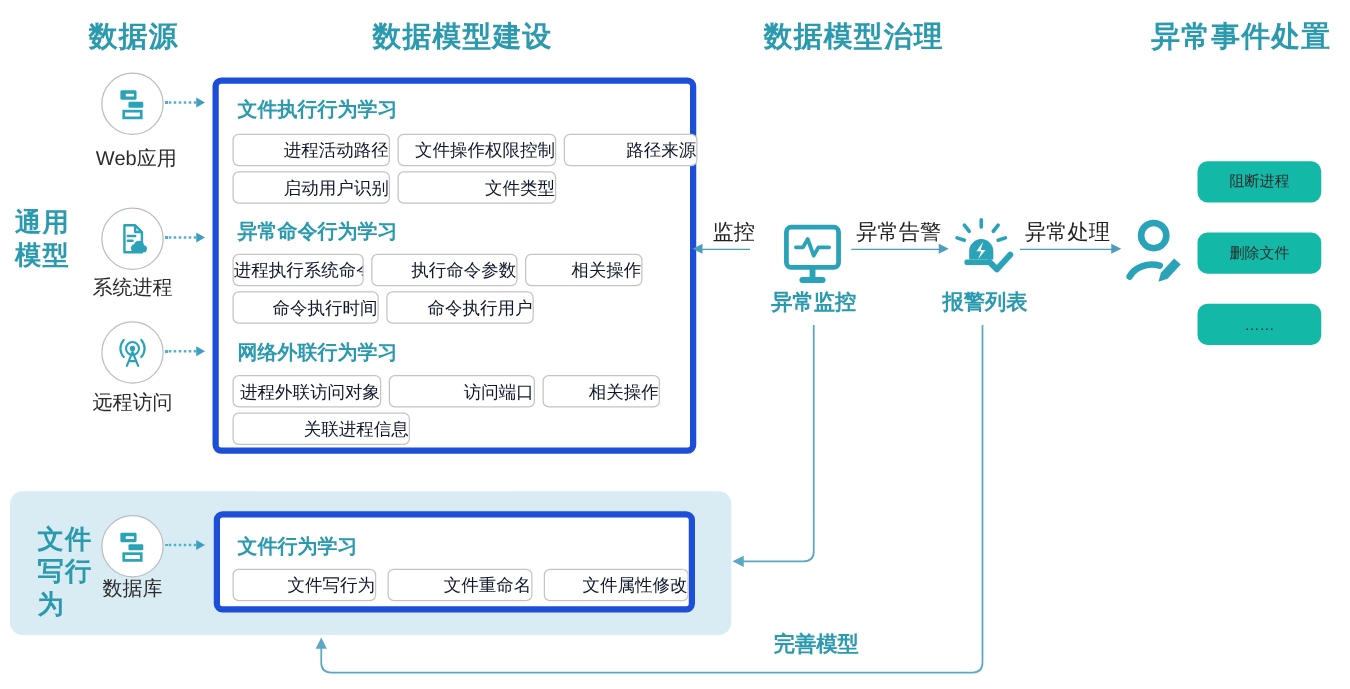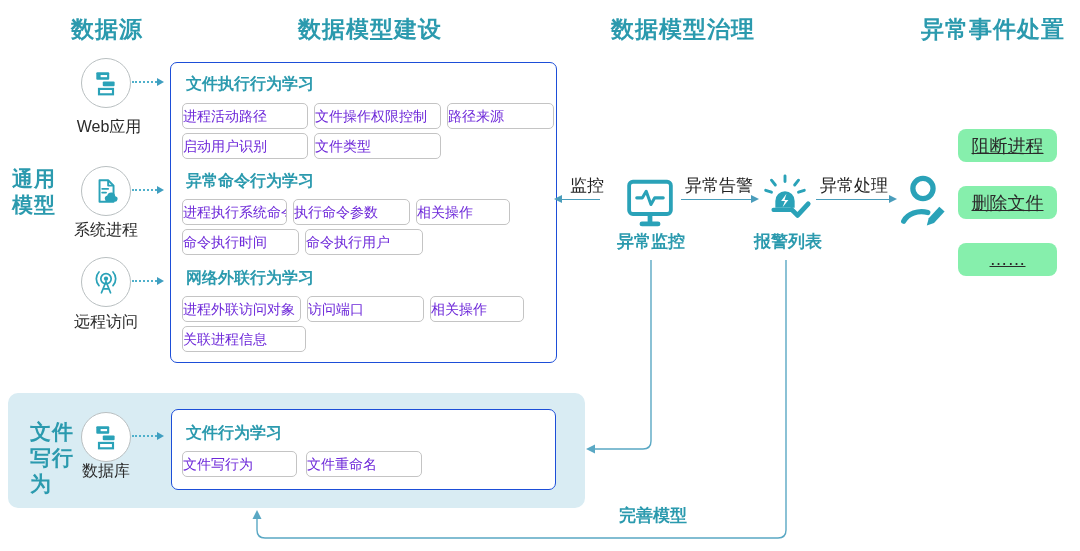--- a/index.html
+++ b/index.html
@@ -21,42 +21,42 @@
     align-items:center;justify-content:center;
   }
   .src-label{
     position:absolute;transform:translateX(-50%);font-size:16px;color:#2b2b2b;white-space:nowrap;
   }
   .dotted-arrow{position:absolute;width:29px;height:0;border-top:2px dotted #4fb0cb;}
   .dotted-arrow::after{
     content:"";position:absolute;right:-7px;top:-5px;width:0;height:0;
     border:4px solid transparent;border-left:7px solid #3f9ec0;
   }
-  .panel{position:absolute;background:#fff;border:1px solid #1d4ed8;border-radius:7px;box-sizing:border-box;}
+  .panel{position:absolute;background:#fff;border:5px solid #1d4ed8;border-radius:7px;box-sizing:border-box;}
   .sec-title{position:absolute;font-size:16px;font-weight:bold;color:#2b9aae;white-space:nowrap;}
   .chip-row{position:absolute;display:flex;gap:6px;}
   .chip{
     height:26px;line-height:24px;box-sizing:border-box;border:1px solid #c4c4c4;
-    border-radius:5px;background:#fff;font-size:14px;color:#6d28d9;text-align:left;
+    border-radius:5px;background:#fff;font-size:14px;color:#0f172a;text-align:right;
     white-space:nowrap;overflow:hidden;flex:0 0 auto;
   }
   .flow-label{position:absolute;transform:translateX(-50%);font-size:17px;color:#222;white-space:nowrap;}
   .node-label{position:absolute;transform:translateX(-50%);font-size:17px;font-weight:bold;color:#2b9aae;white-space:nowrap;}
   .arrow{position:absolute;height:0;border-top:1.5px solid #4a9dbb;}
   .arrow.right::after{
     content:"";position:absolute;right:-7px;top:-5px;width:0;height:0;
     border:4px solid transparent;border-left:8px solid #4a9dbb;
   }
   .arrow.left::before{
     content:"";position:absolute;left:-7px;top:-5px;width:0;height:0;
     border:4px solid transparent;border-right:8px solid #4a9dbb;
   }
   .action-box{
-    position:absolute;left:958px;width:99px;height:33px;background:#86efac;border-radius:8px;
-    display:flex;align-items:center;justify-content:center;font-size:18px;color:#2b2b2b;text-decoration:underline;
+    position:absolute;left:958px;width:99px;height:33px;background:#14b8a6;border-radius:8px;
+    display:flex;align-items:center;justify-content:center;font-size:12px;color:#2b2b2b;
   }
   .ransom-container{
     position:absolute;left:8px;top:393px;width:577px;height:115px;
     background:#d9ecf3;border-radius:10px;
   }
   .overlay{position:absolute;left:0;top:0;width:1080px;height:551px;pointer-events:none;}
   .icon-svg{display:block;}
 </style>
 </head>
 <body>
@@ -127,21 +127,21 @@
       <div class="chip" style="width:118px">命令执行用户</div>
     </div>
 
     <div class="sec-title" style="left:15px;top:205px">网络外联行为学习</div>
     <div class="chip-row" style="left:11px;top:233px">
       <div class="chip" style="width:119px">进程外联访问对象</div>
       <div class="chip" style="width:117px">访问端口</div>
       <div class="chip" style="width:94px">相关操作</div>
     </div>
     <div class="chip-row" style="left:11px;top:263px">
-      <div class="chip" style="width:124px">关联进程信息</div>
+      <div class="chip" style="width:142px">关联进程信息</div>
     </div>
   </div>
 
   <div class="flow-label" style="left:587px;top:174px">监控</div>
   <div class="arrow left" style="left:557px;top:199px;width:43px"></div>
 
   <svg class="icon-svg" style="position:absolute;left:626px;top:177px" width="48" height="55" viewBox="0 0 50 58">
     <rect x="3" y="5" width="44" height="34" rx="4" fill="none" stroke="#2aa2b8" stroke-width="4"></rect>
     <polyline points="11,22 17,22 21,15 26,29 30,22 39,22" fill="none" stroke="#2aa2b8" stroke-width="3.2" stroke-linecap="round" stroke-linejoin="round"></polyline>
     <rect x="22.5" y="39" width="5" height="9" fill="#2aa2b8"></rect>
@@ -186,20 +186,21 @@
     </svg>
   </div>
   <div class="src-label" style="left:106px;top:461px">数据库</div>
   <div class="dotted-arrow" style="left:132px;top:435px"></div>
 
   <div class="panel" style="left:171px;top:409px;width:385px;height:81px">
     <div class="sec-title" style="left:14px;top:13px">文件行为学习</div>
     <div class="chip-row" style="left:10px;top:41px;gap:9px">
       <div class="chip" style="width:115px">文件写行为</div>
       <div class="chip" style="width:116px">文件重命名</div>
+      <div class="chip" style="width:116px">文件属性修改</div>
     </div>
   </div>
 
   <svg class="overlay">
     <path d="M651 260 L651 441 Q651 449 643 449 L594 449" fill="none" stroke="#5aa8c4" stroke-width="1.4"></path>
     <polygon points="586,449 595,444.5 595,453.5" fill="#5aa8c4"></polygon>
     <path d="M786 260 L786 530 Q786 538 778 538 L265 538 Q257 538 257 530 L257 518" fill="none" stroke="#5aa8c4" stroke-width="1.4"></path>
     <polygon points="257,510 252.5,519 261.5,519" fill="#5aa8c4"></polygon>
   </svg>
   <div class="node-label" style="left:653px;top:504px">完善模型</div>

